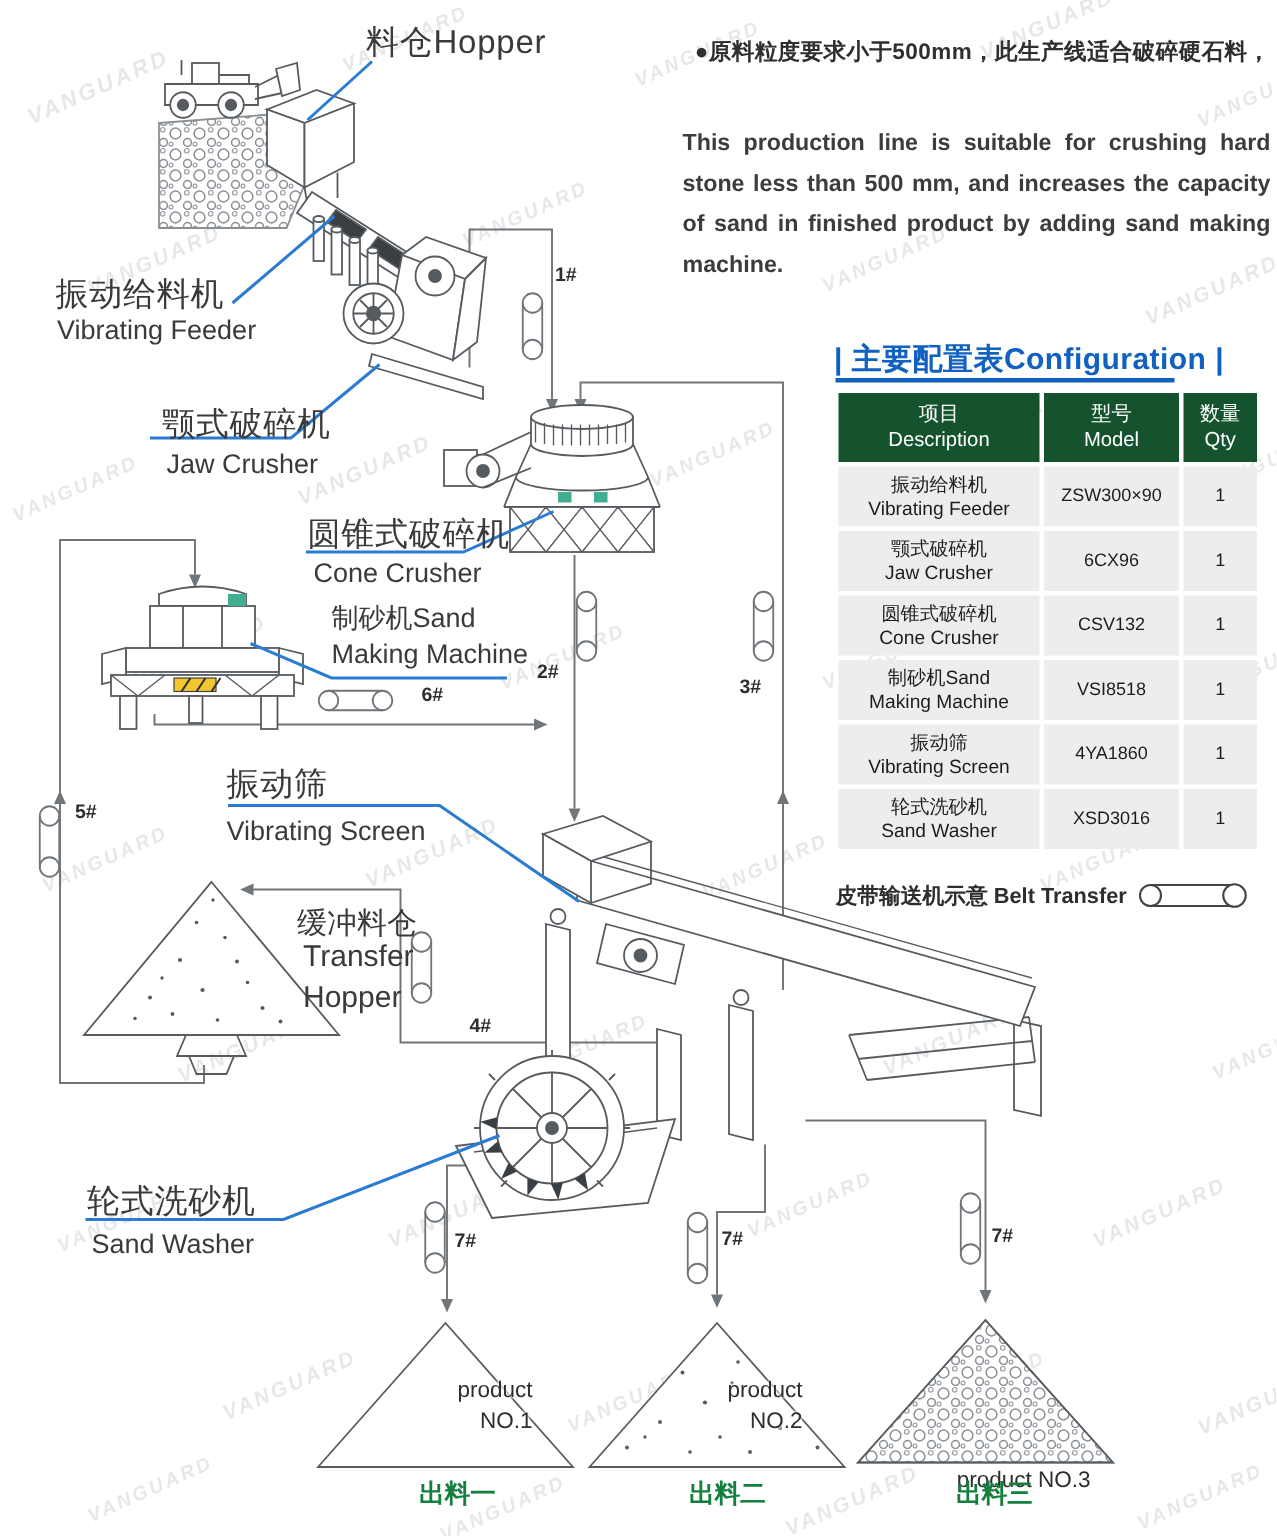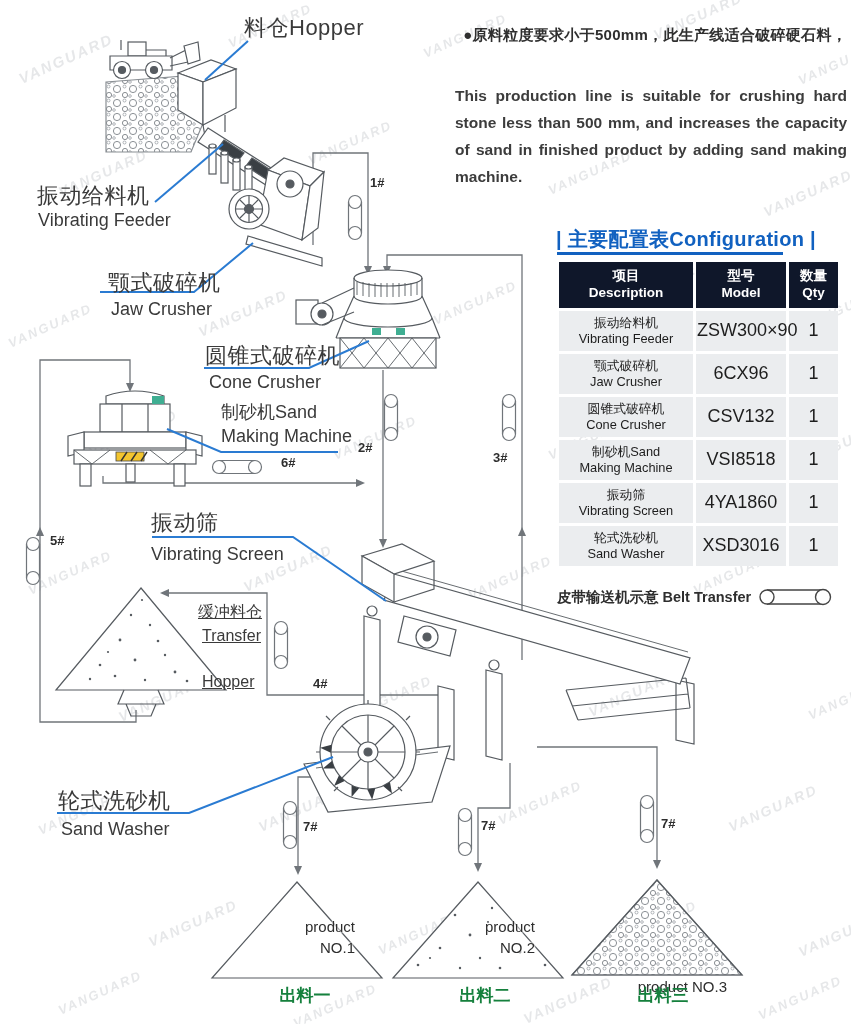--- a/index.html
+++ b/index.html
@@ -2,39 +2,39 @@
 <html><head>
 <meta charset="utf-8">
 <style>
   html,body{margin:0;padding:0;background:#fff;}
   .canvas{position:relative;width:851px;height:1024px;background:#ffffff;overflow:hidden;
           font-family:"Liberation Sans","DejaVu Sans",sans-serif;color:#333;}
   .abs{position:absolute;}
   .lbl{position:absolute;white-space:nowrap;color:#3a3a3a;}
   .zh{font-size:22px;letter-spacing:0.5px;}
   .en{font-size:18px;}
-  .small{font-size:16px;text-decoration:underline;}
+  .small{font-size:20px;}
   .tag{position:absolute;font-size:13px;font-weight:700;color:#2e2e2e;white-space:nowrap;}
   .prodtxt{position:absolute;text-align:right;font-size:15px;color:#2e2e2e;line-height:21px;
            text-shadow:0 0 3px #fff,0 0 3px #fff,0 0 2px #fff;}
   .outlbl{position:absolute;text-align:center;font-size:17px;font-weight:700;color:#15803d;}
   .wm{position:absolute;font-weight:700;font-style:italic;color:#aeb3b8;opacity:.30;
       letter-spacing:2px;transform:rotate(-24deg);pointer-events:none;user-select:none;}
   
   .info-zh{position:absolute;left:440px;top:22px;width:407px;text-align:right;
            font-size:15px;font-weight:700;color:#2f2f2f;line-height:26px;letter-spacing:.3px;}
   .info-en{position:absolute;left:455px;top:82px;width:392px;text-align:justify;
            font-size:15.5px;font-weight:600;color:#3c3c3c;line-height:27px;}
   
   .cfg-title{position:absolute;left:556px;top:226px;font-size:20px;font-weight:700;color:#1161c0;letter-spacing:.3px;text-align:center;}
   .cfg-underline{position:absolute;left:557px;top:252px;width:226px;height:3px;background:#1161c0;}
   .cfg-table{position:absolute;left:556px;top:259px;border-collapse:separate;border-spacing:3px;table-layout:fixed;width:279px;}
-  .cfg-table th{background:#0f172a;color:#fff;font-weight:700;font-size:13.5px;line-height:1.25;padding:6px 1px;vertical-align:middle;}
+  .cfg-table th{background:#14532d;color:#fff;font-weight:400;font-size:13.5px;line-height:1.25;padding:6px 1px;vertical-align:middle;}
   .cfg-table td{background:#ebedef;color:#1d1d1d;text-align:center;font-size:12.8px;line-height:1.25;padding:4px 1px;vertical-align:middle;}
-  .cfg-table td.model{font-size:18px;}
+  .cfg-table td.model{font-size:12px;}
   .belt-note{position:absolute;left:557px;top:588px;font-size:14.5px;color:#2e2e2e;font-weight:600;}
 </style>
 </head>
 <body>
 
 <div class="canvas">
 
   <div id="watermark-layer">
       <div class="wm" style="left: 15px; top: 50px; font-size: 15px;">VANGUARD</div>
       <div class="wm" style="left: 225px; top: 18px; font-size: 13px;">VANGUARD</div>
@@ -349,21 +349,21 @@
   <div class="lbl zh" style="left:108px;top:268px">颚式破碎机</div>
   <div class="lbl en" style="left:111px;top:299px">Jaw Crusher</div>
   <div class="lbl zh" style="left:205px;top:341px">圆锥式破碎机</div>
   <div class="lbl en" style="left:209px;top:372px">Cone Crusher</div>
   <div class="lbl en" style="left:221px;top:400px">制砂机Sand</div>
   <div class="lbl en" style="left:221px;top:426px">Making Machine</div>
   <div class="lbl zh" style="left:151px;top:508px">振动筛</div>
   <div class="lbl en" style="left:151px;top:544px">Vibrating Screen</div>
   <div class="lbl small" style="left:198px;top:602px">缓冲料仓</div>
   <div class="lbl small" style="left:202px;top:627px">Transfer</div>
-  <div class="lbl small" style="left:202px;top:673px">Hopper</div>
+  <div class="lbl small" style="left:202px;top:654px">Hopper</div>
   <div class="lbl zh" style="left:58px;top:786px">轮式洗砂机</div>
   <div class="lbl en" style="left:61px;top:819px">Sand Washer</div>
 
   <span class="tag" style="left:370px;top:175px">1#</span>
   <span class="tag" style="left:358px;top:440px">2#</span>
   <span class="tag" style="left:493px;top:450px">3#</span>
   <span class="tag" style="left:313px;top:676px">4#</span>
   <span class="tag" style="left:50px;top:533px">5#</span>
   <span class="tag" style="left:281px;top:455px">6#</span>
   <span class="tag" style="left:303px;top:819px">7#</span>

